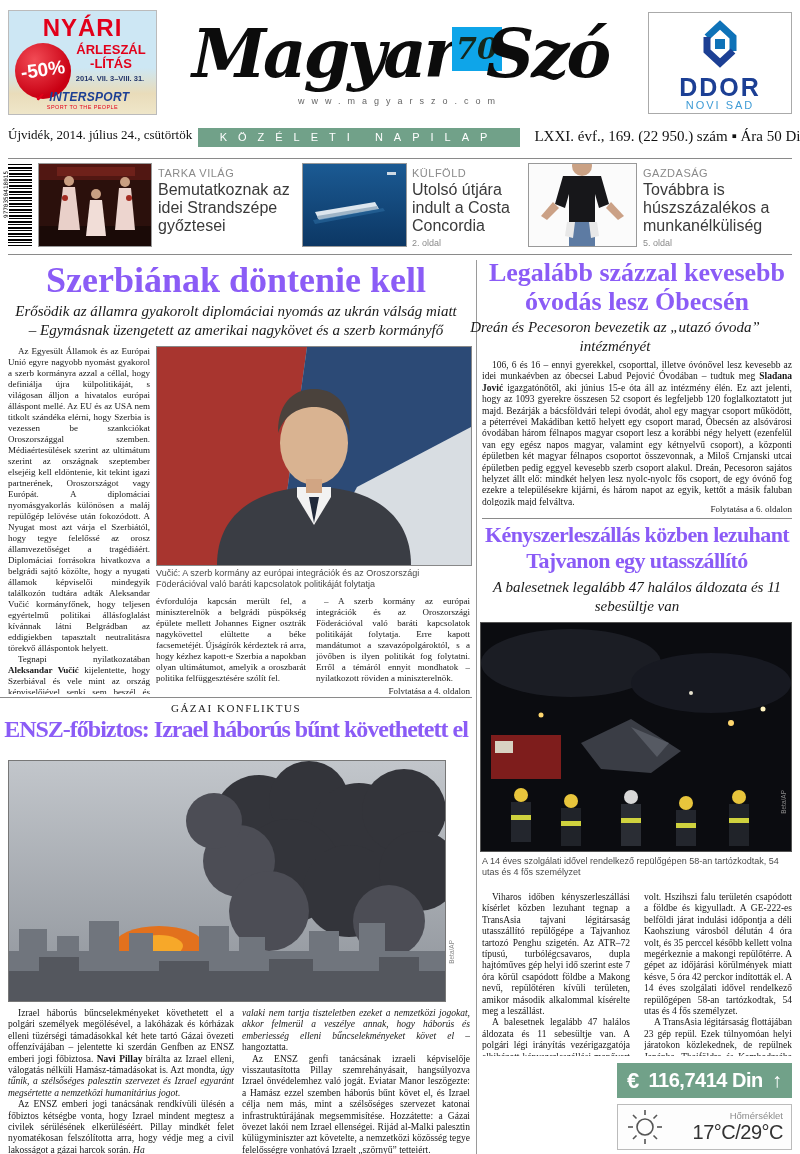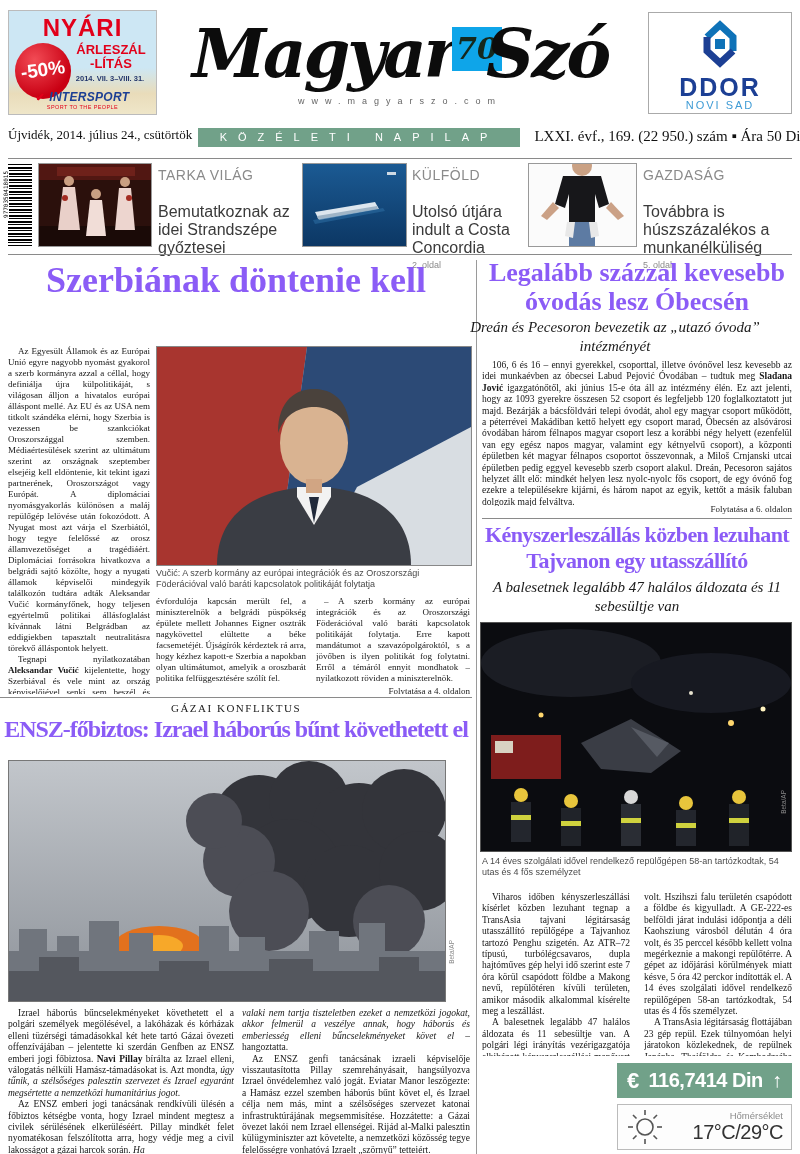--- a/index.html
+++ b/index.html
@@ -48,21 +48,21 @@
   .hrule{height:1px;background:#8a8a8a;}
   .vrule{width:1px;background:#9a9a9a;}
 
   
   .barcode{left:8px;top:164px;width:24px;height:82px;background:
      repeating-linear-gradient(180deg,#000 0 1px,#fff 1px 3px,#000 3px 5px,#fff 5px 6px);}
   .barcode i{position:absolute;left:-6px;top:6px;font-style:normal;font-size:6px;
      font-family:"DejaVu Sans Mono",monospace;writing-mode:vertical-rl;transform:rotate(180deg);color:#000;background:#fff;padding:1px 0;}
   .tphoto{border:1px solid #999;overflow:hidden;}
   .teaser{font-family:"Liberation Sans",sans-serif;}
-  .tsec{color:#8a8a8a;font-size:14px;letter-spacing:.5px;margin-bottom:20px;}
+  .tsec{color:#8a8a8a;font-size:11px;letter-spacing:.5px;margin-bottom:2px;}
   .ttitle{color:#3a3a3a;font-size:16px;line-height:18px;}
   .tpage{color:#8a8a8a;font-size:9px;margin-top:3px;}
 
   
   .hl{font-weight:bold;text-align:center;color:#8b5cf6;}
   .sub{font-style:italic;text-align:center;color:#1a1a1a;}
   .body-txt{font-size:9.5px;line-height:11.4px;text-align:justify;color:#161616;}
   .body-sm{font-size:9px;line-height:11px;}
   .ind{text-indent:10px;margin:0;}
   .cont{font-size:9px;text-align:right;color:#222;margin-top:2px;}
@@ -196,20 +196,21 @@
   <div class="abs teaser" style="left:643px;top:167px;width:150px;">
     <div class="tsec">GAZDASÁG</div>
     <div class="ttitle">Továbbra is húszszázalékos a munkanélküliség</div>
     <div class="tpage">5. oldal</div>
   </div>
 
   <div class="abs hrule" style="left:8px;top:254px;width:784px;"></div>
   <div class="abs vrule" style="left:476px;top:260px;height:894px;"></div>
 
   <div class="abs hl" style="left:0;top:259px;width:472px;font-size:36px;white-space:nowrap;">Szerbiának döntenie kell</div>
+  <div class="abs sub" style="left:10px;top:302px;width:452px;font-size:15px;line-height:19px;">Erősödik az államra gyakorolt diplomáciai nyomás az ukrán válság miatt – Egymásnak üzengetett az amerikai nagykövet és a szerb kormányfő</div>
 
   <div class="abs body-txt body-sm" style="left:8px;top:346px;width:142px;height:348px;overflow:hidden;">
     <p class="ind"><span>Az Egyesült Államok és az Európai Unió egyre nagyobb nyomást gyakorol a szerb kormányra azzal a céllal, hogy definiálja újra külpolitikáját, s világosan álljon a hivatalos európai álláspont mellé. Az EU és az USA nem titkolt szándéka elérni, hogy Szerbia is vezessen be szankciókat Oroszországgal szemben. Médiaértesülések szerint az ultimátum szerint az országnak szeptember elsejéig kell eldöntenie, kit tekint igazi partnerének, Oroszországot vagy Európát. A diplomáciai nyomásgyakorlás különösen a maláj repülőgép lelövése után fokozódott. A Nyugat most azt várja el Szerbiától, hogy tegye felelőssé az orosz államvezetőséget a tragédiáért. Diplomáciai forrásokra hivatkozva a belgrádi sajtó közölte, hogy a nyugati államok képviselői mindegyik találkozón tudtára adták Aleksandar Vučić kormányfőnek, hogy teljesen egyértelmű politikai állásfoglalást kívánnak látni Belgrádban az eddigiekben tapasztalt neutralitásra törekvő álláspontok helyett.</span></p>
     <p class="ind"><span>Tegnapi nyilatkozatában </span><b>Aleksandar Vučić</b><span> kijelentette, hogy Szerbiával és vele mint az ország képviselőjével senki sem beszél és beszélhet az ultimátumok nyelvén. A téma az 1914-ben kézhez kapott osztrák–magyar ultimátum évszázados</span></p>
   </div>
 
   <div class="abs photo" style="left:156px;top:346px;width:314px;height:218px;border:1px solid #888;">
     <svg viewBox="0 0 314 218" preserveAspectRatio="none">
       <rect width="314" height="218" fill="#b8c2cc"></rect>
       <path d="M0 0 H150 L120 218 H0 Z" fill="#a8352f"></path>

